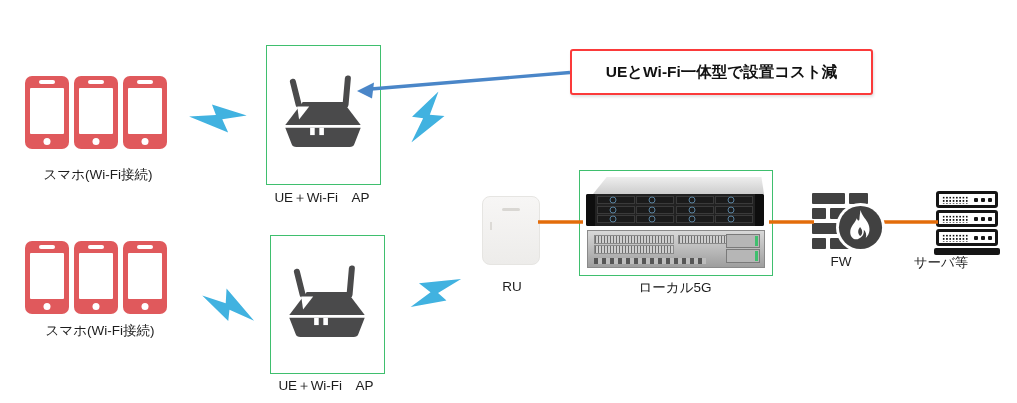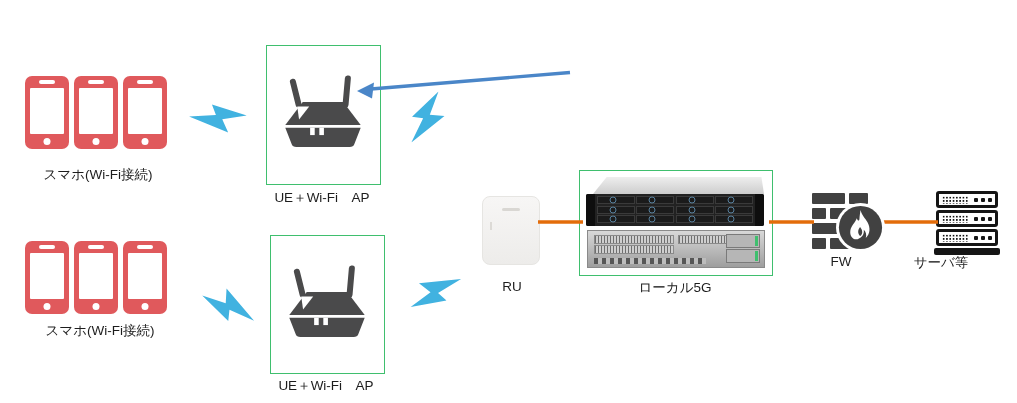--- a/index.html
+++ b/index.html
@@ -129,20 +129,23 @@
         <path d="M28 30 L72 30 L91 55 L9 55 Z"></path>
         <path d="M9 58 L91 58 L84 76 Q83 79 79 79 L21 79 Q17 79 16 76 Z"></path>
       </g>
       <path d="M22 35 L35 35 L24 49 Z" fill="#fff"></path>
       <rect x="36" y="58" width="5" height="8" fill="#fff"></rect>
       <rect x="46" y="58" width="5" height="8" fill="#fff"></rect>
     </svg>
   </div>
   <div class="label" style="left:322px; top:189px;">UE＋Wi-Fi　AP</div>
 
+  <div class="callout">
+    <span>UEとWi-Fi一体型で設置コスト減</span>
+  </div>
 
   <div class="bolt" style="left:412px; top:90px; transform:rotate(14deg);">
     <svg viewBox="0 0 60 100">
         <polygon points="35,0 0,55 20,53 10,100 56,40 30,44" fill="var(--bolt-cyan)"></polygon>
       </svg>
   </div>
 
   <div class="phone-group" style="left:25px; top:241px;">
     <div class="phone">
         <div class="screen"></div>

